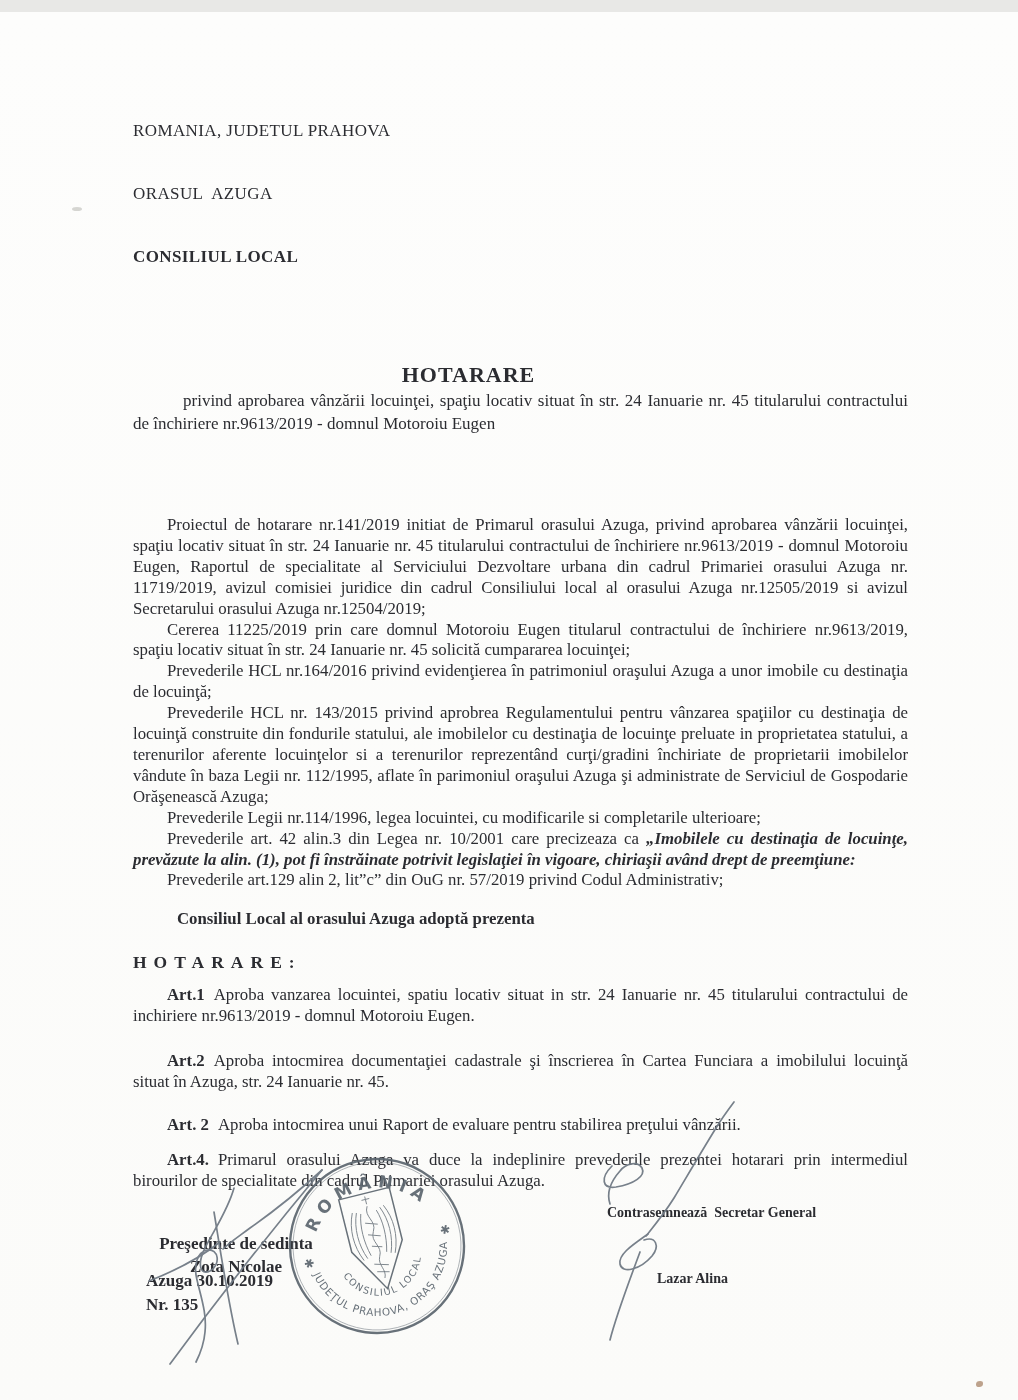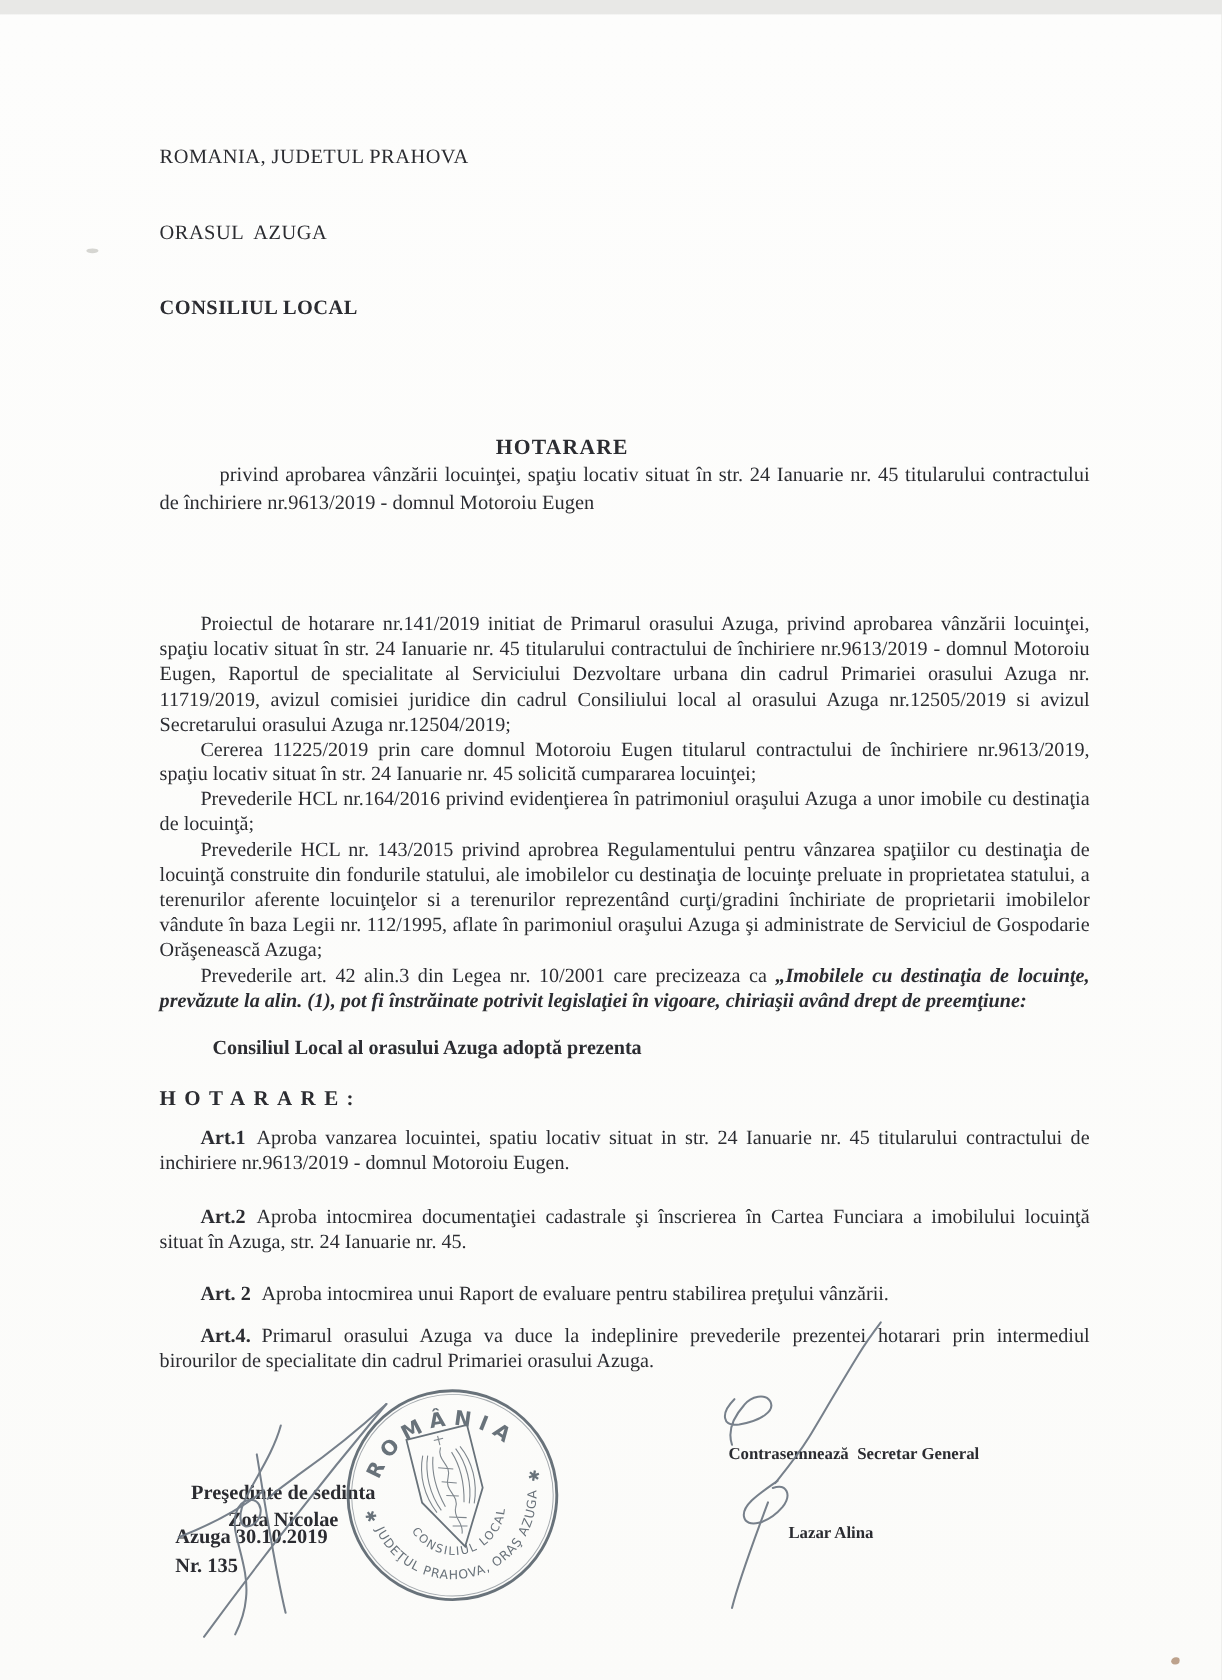--- a/index.html
+++ b/index.html
@@ -6,21 +6,21 @@
   .page {
     position:relative; width:1018px; height:1400px; margin:12px auto;
     background:linear-gradient(180deg,#fdfdfc 0%,#fbfbf9 100%);
     font-family:"Liberation Serif","DejaVu Serif",serif;
     color:#2b2c31; overflow:hidden;
   }
   .col { position:absolute; left:133px; top:66px; width:775px; }
   .letterhead { font-size:17px; line-height:21px; white-space:pre; letter-spacing:.4px; }
   .lh-bold { font-weight:bold; }
   .doc-title {
-    margin-top:53px; text-align:center; font-weight:bold; font-size:18px;
+    margin-top:53px; text-align:center; font-weight:bold; font-size:22px;
     letter-spacing:1px; position:relative; left:-52px;
   }
   .doc-subtitle {
     margin:2px 0 0 0; text-align:justify; text-indent:50px;
     font-size:17px; line-height:22.5px;
   }
   .body-block { margin-top:80px; font-size:16.8px; line-height:20.9px; }
   .para { margin:0; text-indent:34px; text-align:justify; }
   .quote { font-weight:bold; font-style:italic; }
   .legal-basis { margin-top:19px; }
@@ -68,21 +68,23 @@
     </div>
 
     <div class="doc-title">HOTARARE</div>
     <p class="doc-subtitle">privind aprobarea  vânzării locuinţei, spaţiu locativ situat în str. 24 Ianuarie nr. 45 titularului contractului de închiriere nr.9613/2019  - domnul Motoroiu Eugen</p>
 
     <div class="body-block">
       <p class="para">Proiectul de hotarare nr.141/2019 initiat de Primarul orasului Azuga,  privind aprobarea vânzării locuinţei, spaţiu locativ situat în str. 24 Ianuarie nr. 45 titularului contractului de închiriere nr.9613/2019 - domnul Motoroiu Eugen, Raportul de specialitate al Serviciului Dezvoltare urbana din cadrul Primariei orasului Azuga nr. 11719/2019, avizul comisiei juridice  din cadrul Consiliului local al orasului Azuga nr.12505/2019 si avizul  Secretarului orasului Azuga nr.12504/2019;</p>
       <p class="para">Cererea 11225/2019 prin care domnul Motoroiu Eugen titularul contractului de închiriere nr.9613/2019, spaţiu locativ situat în str. 24 Ianuarie nr. 45 solicită cumpararea locuinţei;</p>
       <p class="para">Prevederile HCL nr.164/2016 privind evidenţierea în patrimoniul oraşului Azuga a unor imobile cu destinaţia de locuinţă;</p>
       <p class="para">Prevederile HCL nr. 143/2015 privind aprobrea Regulamentului pentru vânzarea spaţiilor cu destinaţia de locuinţă construite din fondurile statului, ale imobilelor cu destinaţia de locuinţe preluate in proprietatea statului, a terenurilor aferente locuinţelor si a terenurilor reprezentând curţi/gradini închiriate de proprietarii imobilelor vândute în baza Legii nr. 112/1995, aflate în parimoniul oraşului Azuga şi administrate de Serviciul de Gospodarie Orăşenească Azuga;</p>
+      <p class="para">Prevederile Legii nr.114/1996, legea locuintei, cu modificarile si completarile ulterioare;</p>
       <p class="para"><span>Prevederile art. 42 alin.3 din Legea nr. 10/2001 care precizeaza ca </span><span class="quote">„Imobilele cu destinaţia de locuinţe, prevăzute la alin. (1), pot fi înstrăinate potrivit legislaţiei în vigoare, chiriaşii având drept de preemţiune:</span></p>
+      <p class="para">Prevederile art.129 alin 2, lit”c” din OuG nr. 57/2019 privind Codul Administrativ;</p>
 
       <p class="para adopt-line">Consiliul Local al orasului Azuga adoptă prezenta</p>
       <p class="para decision-heading">HOTARARE:</p>
 
       <p class="para art-1"><b class="artlabel">Art.1</b><span>Aproba   vanzarea locuintei, spatiu locativ situat in   str. 24 Ianuarie nr. 45 titularului contractului de inchiriere  nr.9613/2019 -  domnul Motoroiu Eugen.</span></p>
       <p class="para art-2"><b class="artlabel">Art.2</b><span>Aproba intocmirea documentaţiei cadastrale şi înscrierea în Cartea Funciara a imobilului locuinţă situat în Azuga, str. 24 Ianuarie nr. 45.</span></p>
       <p class="para art-3"><b class="artlabel">Art. 2</b><span>Aproba intocmirea unui Raport de evaluare pentru stabilirea preţului vânzării.</span></p>
       <p class="para art-4"><b class="artlabel">Art.4.</b><span>Primarul orasului Azuga va duce la indeplinire prevederile prezentei hotarari prin intermediul birourilor de specialitate din cadrul Primariei orasului Azuga.</span></p>
     </div>
   </div>

